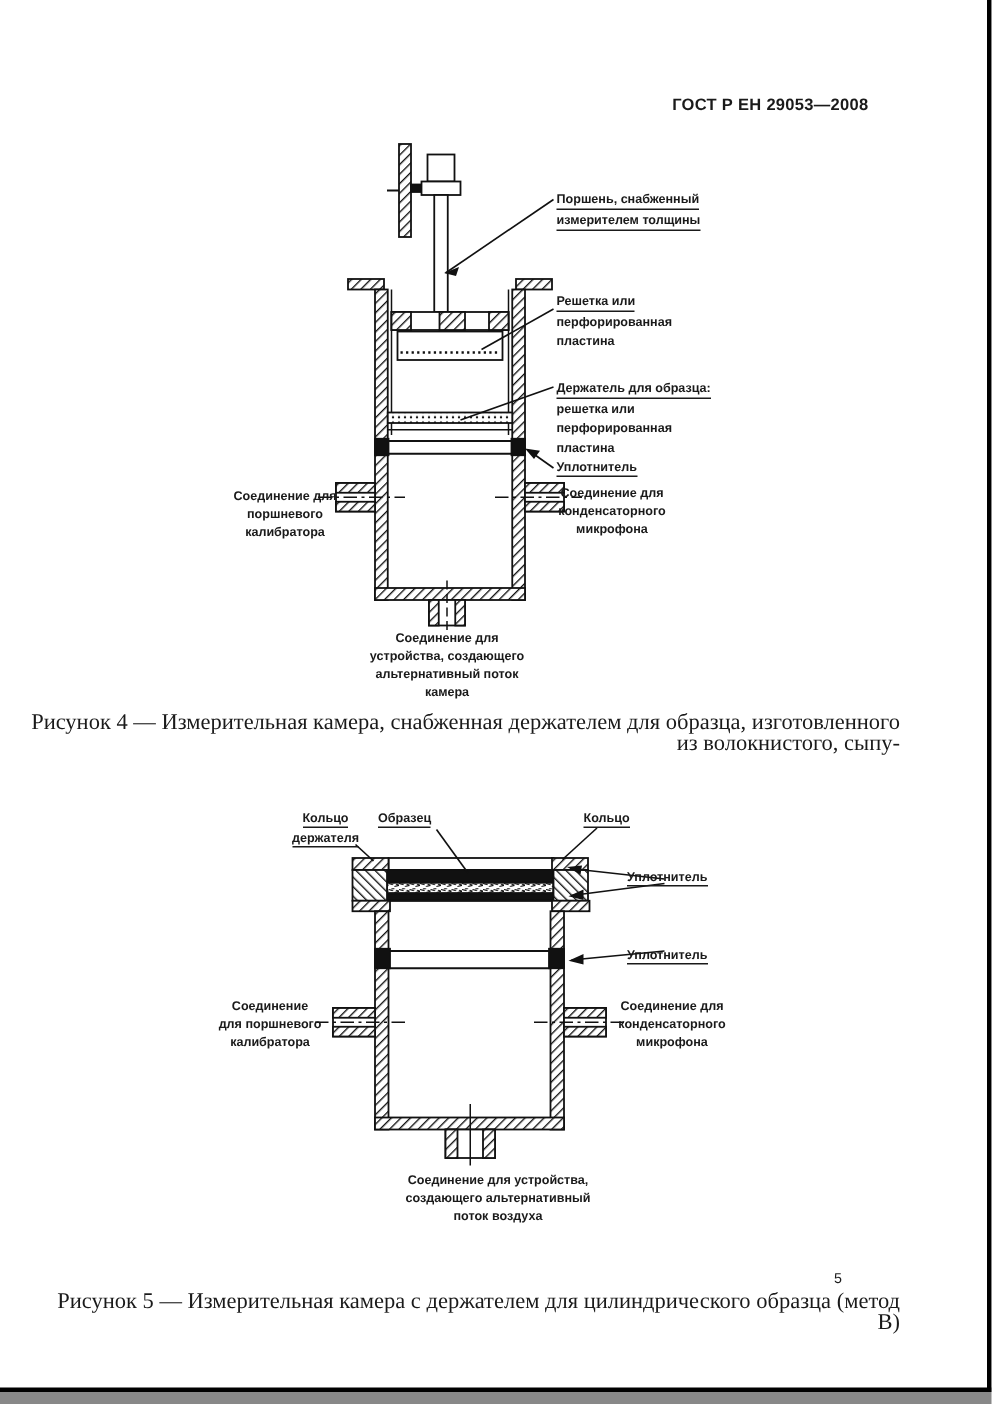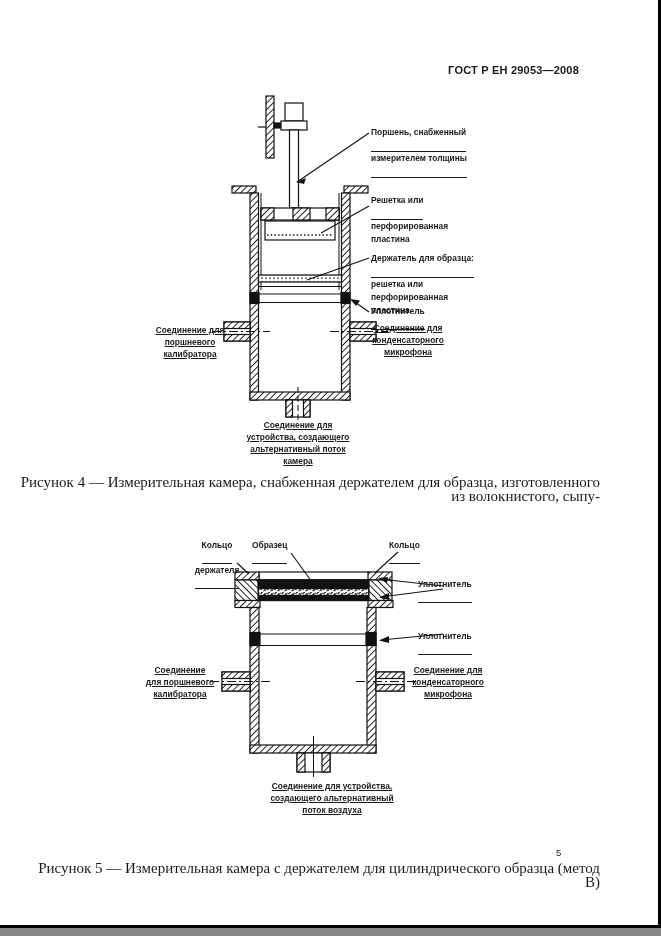--- a/index.html
+++ b/index.html
@@ -17,23 +17,23 @@
   .hdr{
     position:absolute;top:64px;right:79px;
     font-size:11px;font-weight:bold;letter-spacing:0.2px;
   }
   .fig-svg{position:absolute;}
   .lbl{
     position:absolute;
     font-size:8.4px;font-weight:bold;line-height:12px;
     white-space:nowrap;
   }
-  .lbl.center{text-align:center;white-space:normal;text-decoration:underline;}
+  .lbl.center{text-align:center;white-space:normal;}
   .lbl .ln{display:block;}
-  .lbl .u{display:inline-block;border-bottom:1.2px solid #1a1a1a;padding-bottom:12px;text-align:right;}
+  .lbl .u{display:inline-block;border-bottom:1.2px solid #1a1a1a;padding-bottom:0px;text-align:right;}
   .caption{
     position:absolute;left:20px;width:580px;
     text-align:right;font-size:15px;line-height:14px;font-family:Liberation Serif, serif;
   }
   .pagenum{
     position:absolute;left:556px;top:847px;
     font-size:9.5px;
   }
   svg{display:block;}
 </style>

